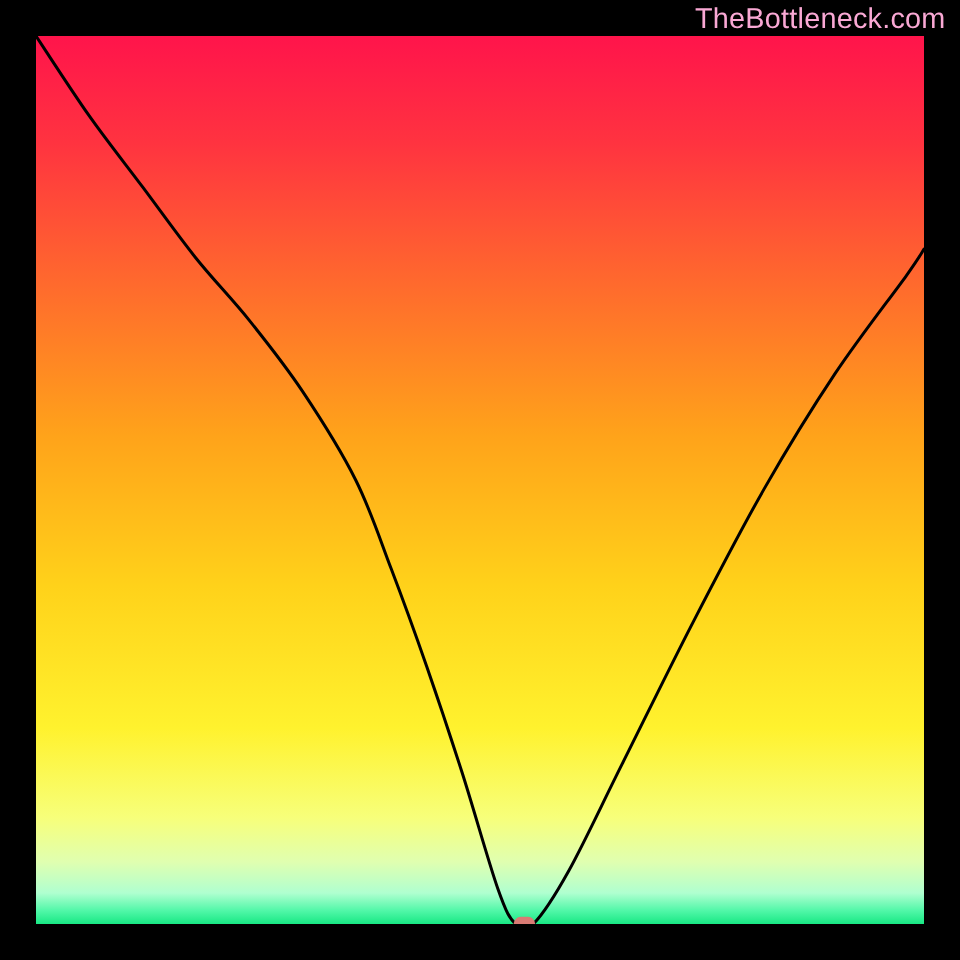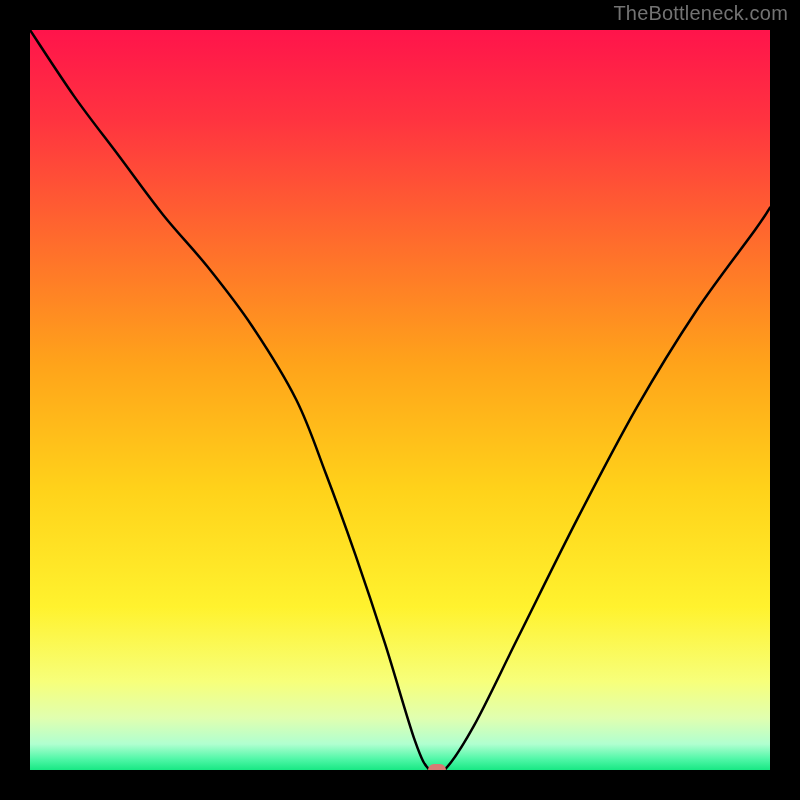--- a/index.html
+++ b/index.html
@@ -13,22 +13,22 @@
   }
   .container {
     position: relative;
     width: 800px;
     height: 800px;
   }
   .watermark {
     position: absolute;
     top: 2px;
     right: 12px;
-    color: #737373;
-    font-size: 20px;
+    color: #f9a8d4;
+    font-size: 24px;
     font-weight: 500;
     letter-spacing: 0.2px;
     z-index: 10;
   }
   .plot-area {
     position: absolute;
     left: 30px;
     top: 30px;
     width: 740px;
     height: 740px;

